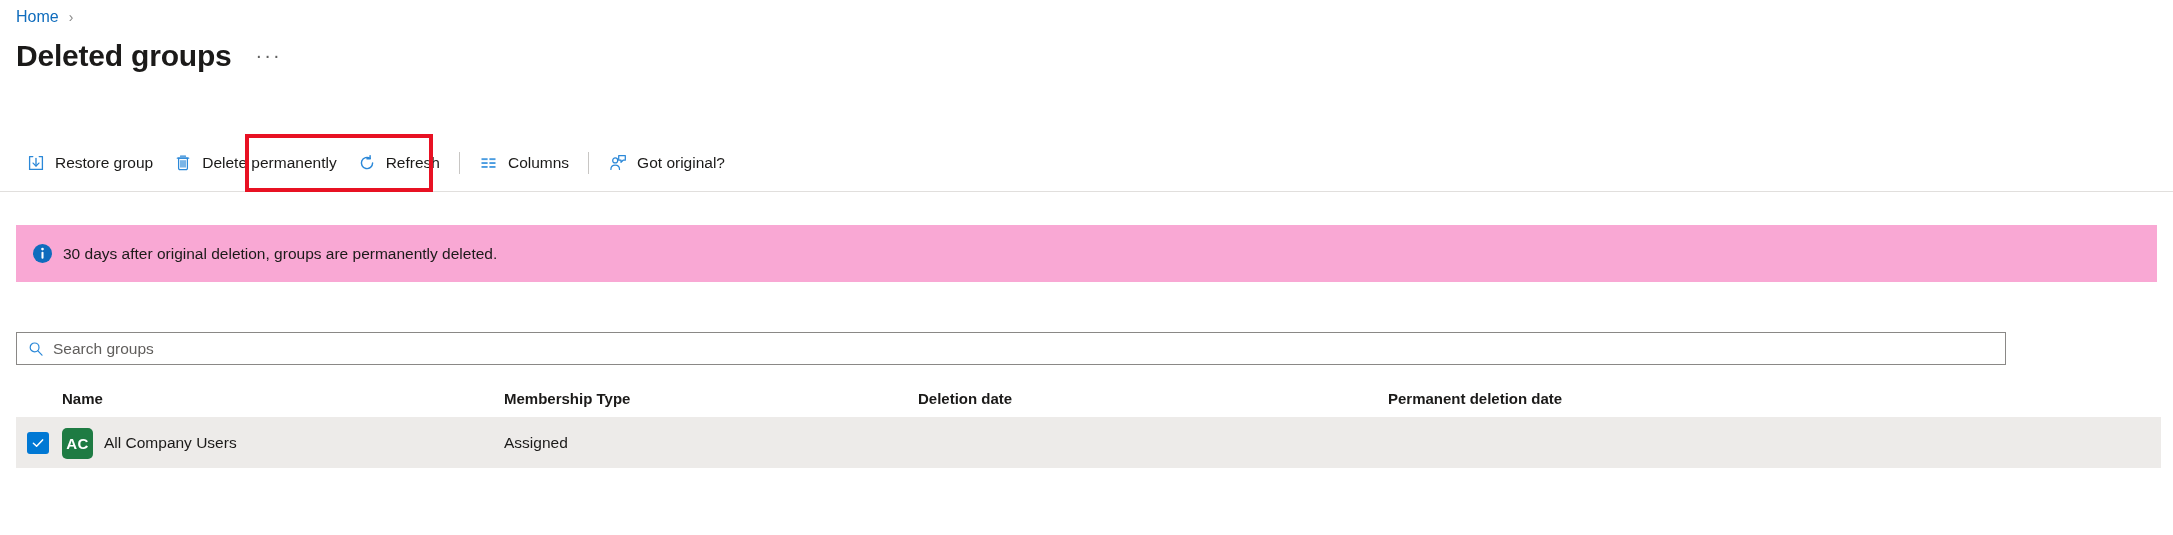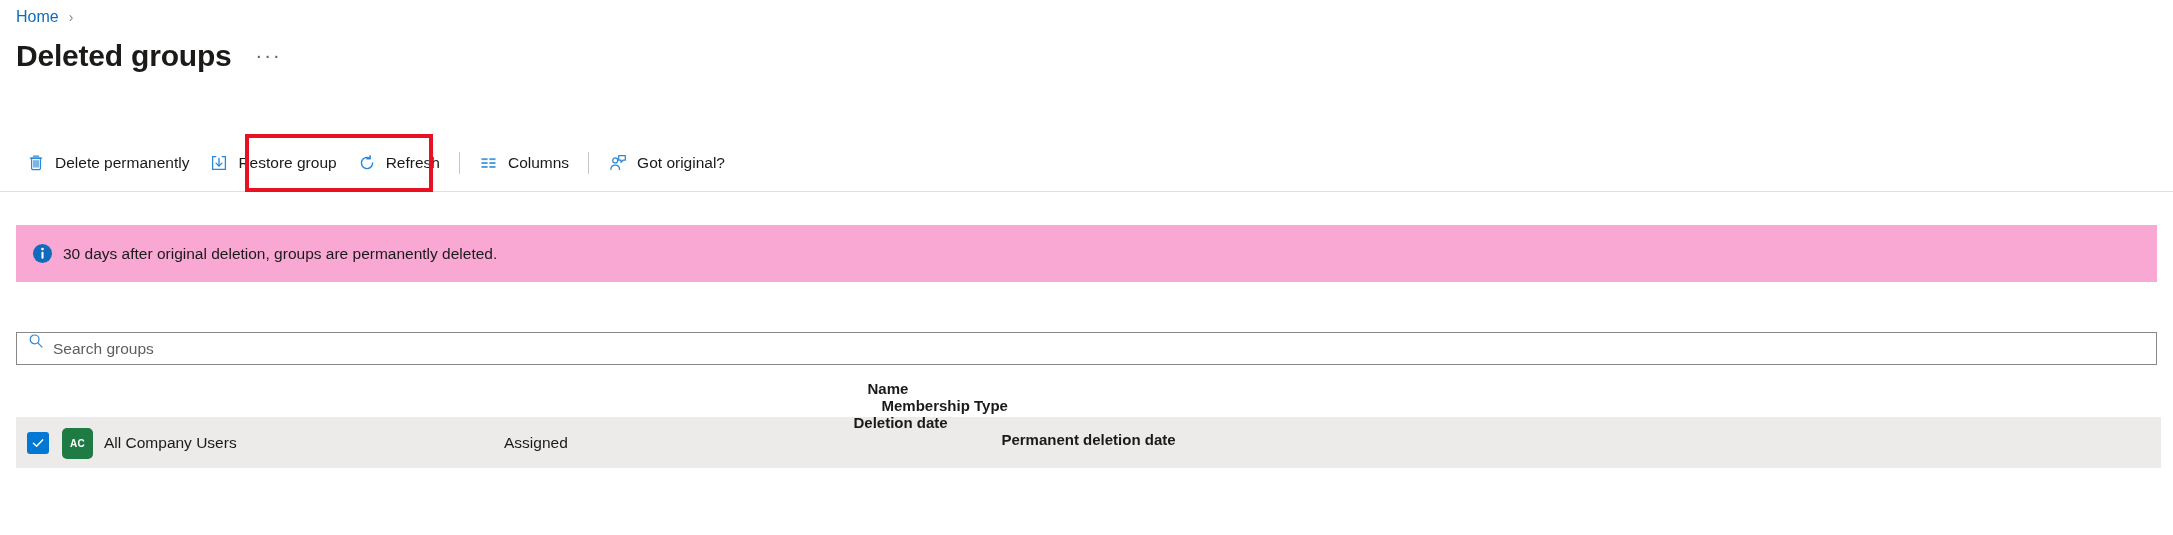--- a/index.html
+++ b/index.html
@@ -144,25 +144,26 @@
     font-size: 15.5px;
     color: #1b1a19;
     line-height: 20px;
   }
 
   
   .search-wrap {
     position: absolute;
     left: 16px;
     top: 332px;
-    width: 2141px;
+    width: 1990px;
     height: 33px;
     border: 1px solid #8a8886;
     box-sizing: border-box;
     display: flex;
+    align-items: center;
     background: #ffffff;
   }
   .search-icon {
     width: 16px;
     height: 16px;
     margin: 0 9px 0 11px;
     flex: 0 0 auto;
   }
   .search-input {
     flex: 1 1 auto;
@@ -182,21 +183,20 @@
     position: absolute;
     left: 16px;
     top: 380px;
     width: 2145px;
   }
   .thead {
     display: flex;
     align-items: center;
     height: 37px;
     border-bottom: 1px solid #edebe9;
-    flex-direction: column;
   }
   .trow {
     display: flex;
     align-items: center;
     height: 50px;
     background: #edebe9;
     cursor: pointer;
   }
   .col-check {
     width: 46px;
@@ -236,21 +236,21 @@
     justify-content: center;
     cursor: pointer;
     flex: 0 0 auto;
   }
   .avatar {
     width: 31px;
     height: 31px;
     border-radius: 5px;
     background: #1e7b43;
     color: #ffffff;
-    font-size: 10px;
+    font-size: 15px;
     font-weight: 600;
     display: flex;
     align-items: center;
     justify-content: center;
     flex: 0 0 auto;
     letter-spacing: 0.3px;
   }
   .row-name {
     margin-left: 11px;
     font-size: 15.5px;
@@ -264,42 +264,42 @@
   <a class="crumb-link" href="#">Home</a>
   <span class="crumb-chevron">›</span>
 </div>
 
 <div class="title-row">
   <div class="page-title">Deleted groups</div>
   <div class="title-ellipsis">···</div>
 </div>
 
 <div class="commandbar">
-
-  <button class="cmd-btn">
-    <span class="cmd-icon">
-      <svg width="20" height="20" viewBox="0 0 20 20" fill="none">
-        <path d="M7.5 3.2h5M4.3 5.2h11.4" stroke="#2b88d8" stroke-width="1.25" stroke-linecap="round"></path>
-        <path d="M5.6 5.2h8.8v10.1a1.3 1.3 0 0 1-1.3 1.3H6.9a1.3 1.3 0 0 1-1.3-1.3V5.2z" stroke="#2b88d8" stroke-width="1.25" fill="none"></path>
-        <path d="M8 7.6v6.4M10 7.6v6.4M12 7.6v6.4" stroke="#2b88d8" stroke-width="1.25" stroke-linecap="round"></path>
-      </svg>
-    </span>
-    <span>Delete permanently</span>
-  </button>
 
   <button class="cmd-btn">
     <span class="cmd-icon">
       <svg width="20" height="20" viewBox="0 0 20 20" fill="none">
         <path d="M3.6 3.6v12.8h12.8V3.6" stroke="#2b88d8" stroke-width="1.3" fill="none"></path>
         <path d="M3.6 3.6h3.2M13.2 3.6h3.2" stroke="#2b88d8" stroke-width="1.3" stroke-linecap="round"></path>
         <path d="M10 5.4v7.4" stroke="#2b88d8" stroke-width="1.35" stroke-linecap="round"></path>
         <path d="M7.1 10.1 10 13.1l2.9-3" stroke="#2b88d8" stroke-width="1.35" stroke-linecap="round" stroke-linejoin="round" fill="none"></path>
       </svg>
     </span>
     <span>Restore group</span>
+  </button>
+
+  <button class="cmd-btn">
+    <span class="cmd-icon">
+      <svg width="20" height="20" viewBox="0 0 20 20" fill="none">
+        <path d="M7.5 3.2h5M4.3 5.2h11.4" stroke="#2b88d8" stroke-width="1.25" stroke-linecap="round"></path>
+        <path d="M5.6 5.2h8.8v10.1a1.3 1.3 0 0 1-1.3 1.3H6.9a1.3 1.3 0 0 1-1.3-1.3V5.2z" stroke="#2b88d8" stroke-width="1.25" fill="none"></path>
+        <path d="M8 7.6v6.4M10 7.6v6.4M12 7.6v6.4" stroke="#2b88d8" stroke-width="1.25" stroke-linecap="round"></path>
+      </svg>
+    </span>
+    <span>Delete permanently</span>
   </button>
 
   <button class="cmd-btn">
     <span class="cmd-icon">
       <svg width="20" height="20" viewBox="0 0 20 20" fill="none">
         <path d="M15.6 10a5.6 5.6 0 1 1-2.4-4.6" stroke="#2b88d8" stroke-width="1.45" stroke-linecap="round" fill="none"></path>
         <path d="M13.1 2.6v3.2h-3.2" stroke="#2b88d8" stroke-width="1.45" stroke-linecap="round" stroke-linejoin="round" fill="none"></path>
       </svg>
     </span>
     <span>Refresh</span>

